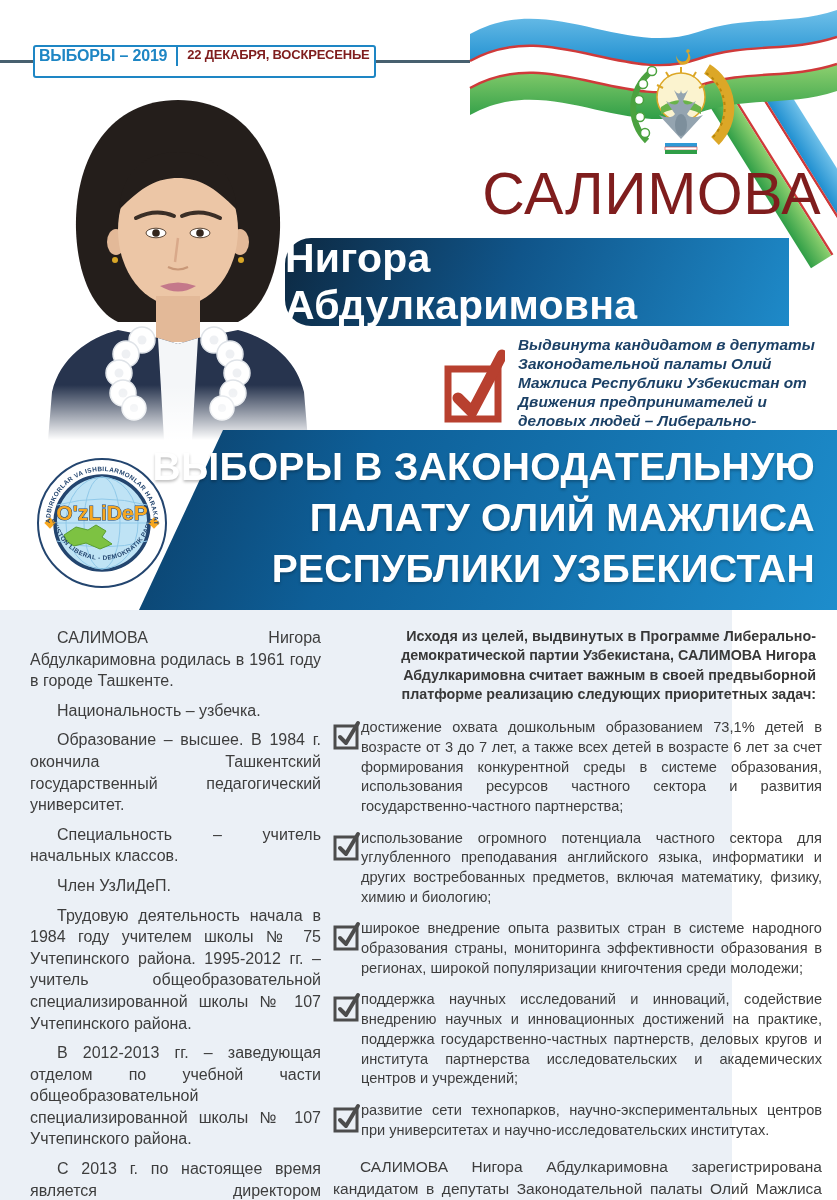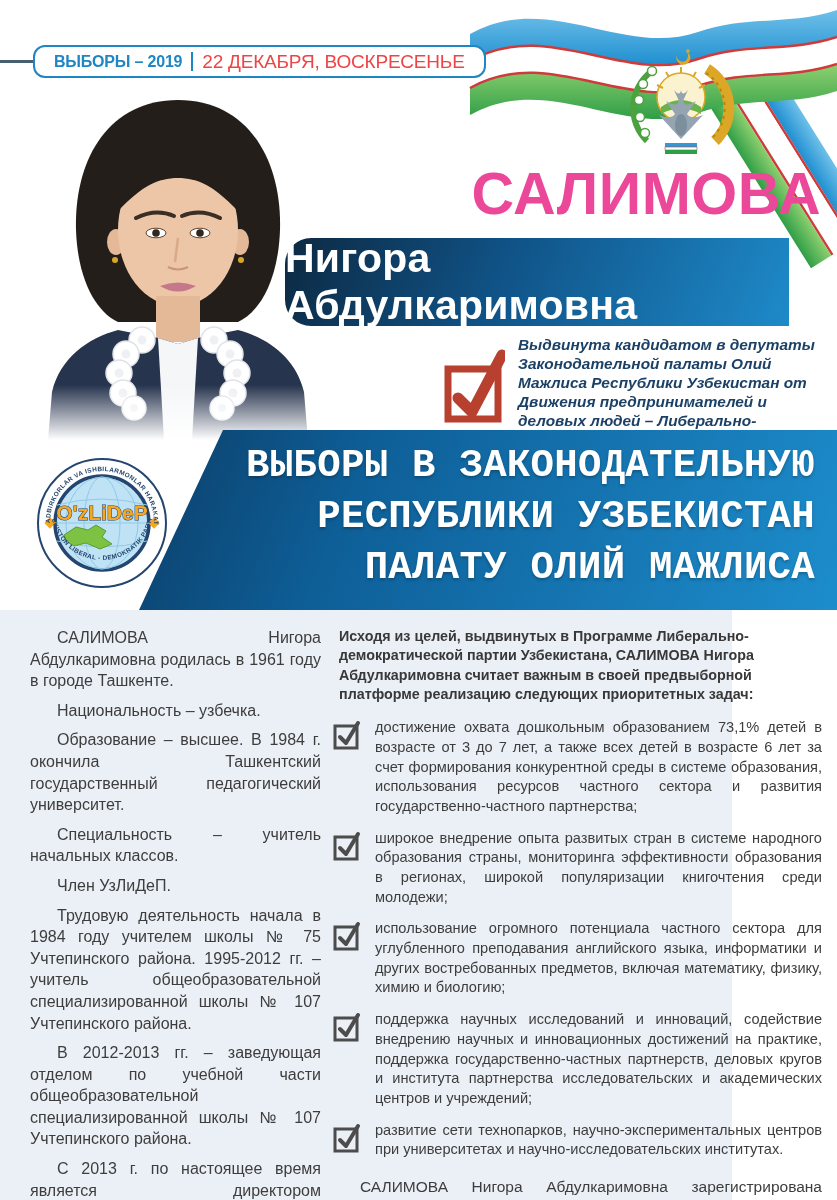--- a/index.html
+++ b/index.html
@@ -2,59 +2,59 @@
 <html><head>
 <meta charset="utf-8">
 <style>
   * { box-sizing: border-box; }
   html,body { margin:0; padding:0; background:#fff; }
   body { font-family:"Liberation Sans", sans-serif; }
   .poster { position:relative; width:837px; height:1200px; background:#fff; overflow:hidden; margin:0 auto; }
 
   
   .topline { position:absolute; left:0; top:60px; width:508px; height:3px; background:#47606f; z-index:1; }
-  .badge { position:absolute; left:33px; top:45px; height:33px; display:flex; align-items:center;
-           border:2.5px solid #1e86c4; border-radius:12px; background:#fff; padding:0 19px; z-index:5; }
+  .badge { position:absolute; left:33px; top:45px; height:33px; display:flex; align-items:flex-start;
+           border:2.5px solid #1e86c4; border-radius:3px; background:#fff; padding:0 4px; z-index:5; }
   .badge .b-left { color:#1e86c4; font-weight:bold; font-size:16px; letter-spacing:-0.2px; white-space:nowrap; }
   .badge .b-div { width:2px; height:19px; background:#1e86c4; margin:0 9px; }
-  .badge .b-right { color:#ef4444; font-weight:normal; font-size:19px; letter-spacing:-0.2px; white-space:nowrap; }
+  .badge .b-right { color:#7f1d1d; font-weight:bold; font-size:13px; letter-spacing:-0.2px; white-space:nowrap; }
 
   .ribbon-svg { position:absolute; left:458px; top:0; width:379px; height:310px; z-index:1; }
   .emblem-svg { position:absolute; left:625px; top:45px; width:112px; height:112px; z-index:2; }
 
   .photo-svg { position:absolute; left:22px; top:90px; width:312px; height:350px; z-index:3; }
 
-  .surname { position:absolute; top:165px; right:16px; font-size:59px; line-height:1; font-weight:bold;
-             color:#ec4899; letter-spacing:0.5px; z-index:2; }
+  .surname { position:absolute; top:165px; right:16px; font-size:59px; line-height:1; font-weight:normal;
+             color:#7f1d1d; letter-spacing:0.5px; z-index:2; }
   .namebar { position:absolute; top:238px; left:285px; width:504px; height:88px; z-index:2;
              border-radius:26px 0 0 26px;
              background:linear-gradient(112deg,#0d2942 0%,#10558a 45%,#1e8ac9 100%);
              display:flex; align-items:center; justify-content:flex-end; padding-right:17px;
              color:#fff; font-weight:bold; font-size:41px; letter-spacing:0.2px; }
 
   .nomination { position:absolute; left:441px; top:336px; width:394px; display:flex; gap:13px; z-index:2; }
   .redcheck { width:64px; height:86px; flex:none; margin-top:6px; }
   .nomination-text { font-size:15.4px; font-weight:bold; font-style:italic; color:#1c4166; line-height:1.23; }
 
   
   .banner { position:absolute; left:0; top:430px; width:837px; height:180px; z-index:4; }
   .banner-bg { position:absolute; inset:0;
                clip-path:polygon(223px 0, 837px 0, 837px 100%, 139px 100%);
                background:linear-gradient(112deg,#0a2c4d 0%,#0e5f98 42%,#1d8dcc 100%); }
   .banner-text { position:absolute; right:22px; top:11px; text-align:right; color:#fff; font-weight:bold;
-                 font-size:39px; line-height:51px; letter-spacing:0.3px; text-shadow:0 2px 3px rgba(0,0,0,0.25);font-family:Liberation Mono, monospace; }
+                 font-size:39px; line-height:51px; letter-spacing:0.3px; text-shadow:0 2px 3px rgba(0,0,0,0.25); }
   .logo-svg { position:absolute; left:36px; top:27px; width:132px; height:132px; }
 
   
   .bottom { position:absolute; left:0; top:610px; width:732px; height:590px; background:#ebf0f6; z-index:1; }
   .leftcol { position:absolute; left:30px; top:17px; width:291px; }
   .leftcol p { margin:0 0 8px; font-size:16px; line-height:1.35; text-align:justify; text-indent:27px; color:#3d3d3d; }
   .rightcol { position:absolute; left:333px; top:17px; width:489px; }
-  .intro { font-size:14.3px; font-weight:bold; line-height:1.35; text-align:left; color:#383838; margin:0 6px 14px; }
-  .item { display:flex; gap:14px; margin-bottom:12px; }
+  .intro { font-size:14.3px; font-weight:bold; line-height:1.35; text-align:right; color:#383838; margin:0 6px 14px; }
+  .item { display:flex; gap:0; margin-bottom:12px; }
   .cbx { width:28px; height:30px; flex:none; margin-top:2px; }
   .item-text { font-size:14.6px; line-height:1.35; text-align:justify; color:#3d3d3d; }
   .registration { font-size:15.5px; line-height:1.38; text-align:justify; text-indent:27px; color:#3d3d3d; margin-top:16px; }
 </style>
 </head>
 <body>
 
 <div class="poster">
 
   <div class="topline"></div>
@@ -210,22 +210,22 @@
       <rect x="114" y="62" width="8" height="8" transform="rotate(45 118 66)" fill="#f7a71f"></rect>
       <text font-family="Liberation Sans, sans-serif" font-size="6.4" font-weight="bold" fill="#23456f" letter-spacing="0.4">
         <textPath href="#arcTop" startOffset="50%" text-anchor="middle">TADBIRKORLAR VA ISHBILARMONLAR HARAKATI</textPath>
       </text>
       <text font-family="Liberation Sans, sans-serif" font-size="6.4" font-weight="bold" fill="#23456f" letter-spacing="0.4">
         <textPath href="#arcBot" startOffset="50%" text-anchor="middle">O'ZBEKISTON LIBERAL - DEMOKRATIK PARTIYASI</textPath>
       </text>
     </svg>
     <div class="banner-text">
       <div>ВЫБОРЫ В ЗАКОНОДАТЕЛЬНУЮ</div>
+      <div>ПАЛАТУ ОЛИЙ МАЖЛИСА</div>
       <div>РЕСПУБЛИКИ УЗБЕКИСТАН</div>
-      <div>ПАЛАТУ ОЛИЙ МАЖЛИСА</div>
     </div>
   </div>
 
   <div class="bottom">
     <div class="leftcol">
       <p>САЛИМОВА Нигора Абдулкаримовна родилась в 1961 году в городе Ташкенте.</p>
       <p>Национальность – узбечка.</p>
       <p>Образование – высшее. В 1984 г. окончила Ташкентский государственный педагогический университет.</p>
       <p>Специальность – учитель начальных классов.</p>
       <p>Член УзЛиДеП.</p>
@@ -242,34 +242,34 @@
             <rect x="2" y="6" width="22" height="22" fill="none" stroke="#4c4c4c" stroke-width="3"></rect>
             <path d="M7 17 L13 23 L25 3" stroke="#4c4c4c" stroke-width="4" fill="none" stroke-linecap="round" stroke-linejoin="round"></path>
           </svg>
         <div class="item-text">достижение охвата дошкольным образованием 73,1% детей в возрасте от 3 до 7 лет, а также всех детей в возрасте 6 лет за счет формирования конкурентной среды в системе образования, использования ресурсов частного сектора и развития государственно-частного партнерства;</div>
       </div>
       <div class="item">
         <svg class="cbx" viewBox="0 0 28 30">
             <rect x="2" y="6" width="22" height="22" fill="none" stroke="#4c4c4c" stroke-width="3"></rect>
             <path d="M7 17 L13 23 L25 3" stroke="#4c4c4c" stroke-width="4" fill="none" stroke-linecap="round" stroke-linejoin="round"></path>
           </svg>
+        <div class="item-text">использование огромного потенциала частного сектора для углубленного преподавания английского языка, информатики и других востребованных предметов, включая математику, физику, химию и биологию;</div>
+      </div>
+      <div class="item">
+        <svg class="cbx" viewBox="0 0 28 30">
+            <rect x="2" y="6" width="22" height="22" fill="none" stroke="#4c4c4c" stroke-width="3"></rect>
+            <path d="M7 17 L13 23 L25 3" stroke="#4c4c4c" stroke-width="4" fill="none" stroke-linecap="round" stroke-linejoin="round"></path>
+          </svg>
         <div class="item-text">широкое внедрение опыта развитых стран в системе народного образования страны, мониторинга эффективности образования в регионах, широкой популяризации книгочтения среди молодежи;</div>
       </div>
       <div class="item">
         <svg class="cbx" viewBox="0 0 28 30">
             <rect x="2" y="6" width="22" height="22" fill="none" stroke="#4c4c4c" stroke-width="3"></rect>
             <path d="M7 17 L13 23 L25 3" stroke="#4c4c4c" stroke-width="4" fill="none" stroke-linecap="round" stroke-linejoin="round"></path>
           </svg>
-        <div class="item-text">использование огромного потенциала частного сектора для углубленного преподавания английского языка, информатики и других востребованных предметов, включая математику, физику, химию и биологию;</div>
-      </div>
-      <div class="item">
-        <svg class="cbx" viewBox="0 0 28 30">
-            <rect x="2" y="6" width="22" height="22" fill="none" stroke="#4c4c4c" stroke-width="3"></rect>
-            <path d="M7 17 L13 23 L25 3" stroke="#4c4c4c" stroke-width="4" fill="none" stroke-linecap="round" stroke-linejoin="round"></path>
-          </svg>
         <div class="item-text">поддержка научных исследований и инноваций, содействие внедрению научных и инновационных достижений на практике, поддержка государственно-частных партнерств, деловых кругов и института партнерства исследовательских и академических центров и учреждений;</div>
       </div>
       <div class="item">
         <svg class="cbx" viewBox="0 0 28 30">
             <rect x="2" y="6" width="22" height="22" fill="none" stroke="#4c4c4c" stroke-width="3"></rect>
             <path d="M7 17 L13 23 L25 3" stroke="#4c4c4c" stroke-width="4" fill="none" stroke-linecap="round" stroke-linejoin="round"></path>
           </svg>
         <div class="item-text">развитие сети технопарков, научно-экспериментальных центров при университетах и научно-исследовательских институтах.</div>
       </div>
 

